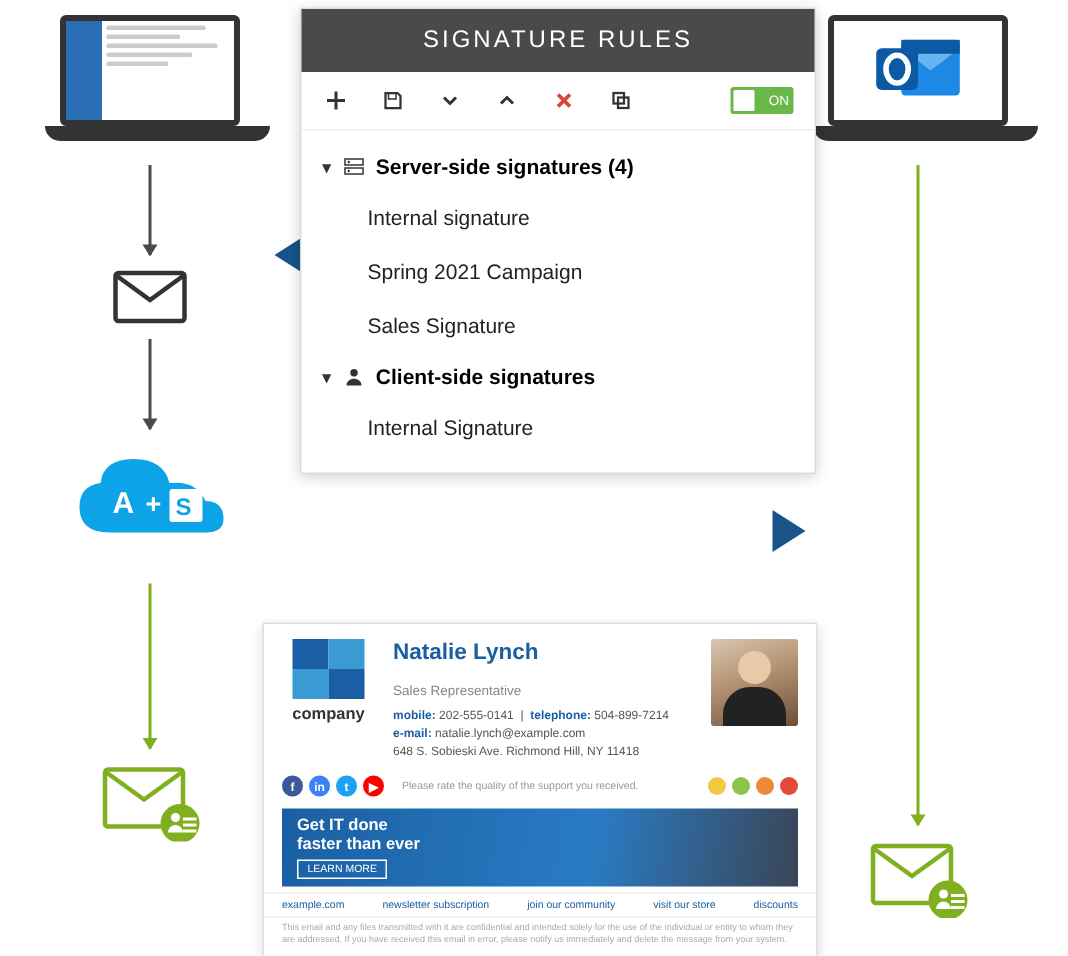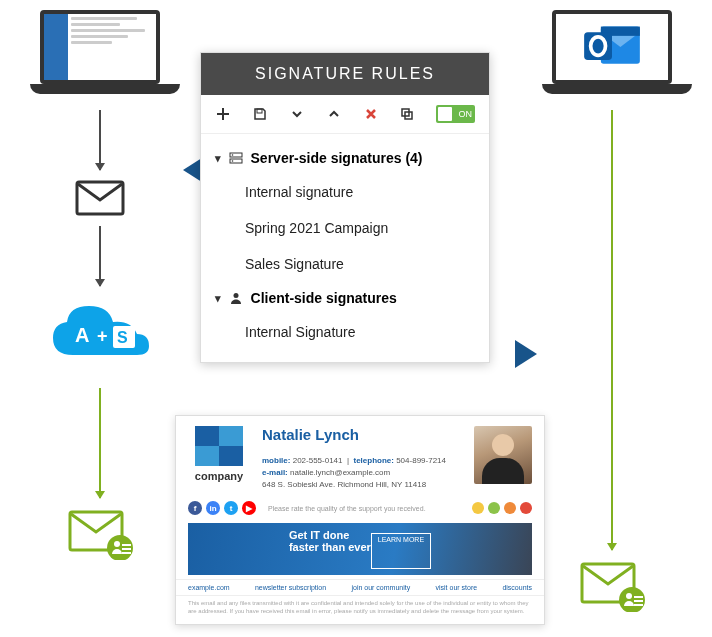--- a/index.html
+++ b/index.html
@@ -123,25 +123,24 @@
     width: 64px;
     height: 44px;
     position: relative;
     margin-top: 12px;
   }
   
   .panel {
     position: absolute;
     left: 200px;
     top: 5px;
-    width: 290px;
+    width: 344px;
     background: #fff;
     box-shadow: 0 2px 10px rgba(0,0,0,0.2);
     border: 1px solid #ddd;
-    margin-top: 47px;
   }
   .panel-header {
     background: #4a4a4a;
     color: #fff;
     text-align: center;
     padding: 12px 0;
     font-size: 16px;
     letter-spacing: 2px;
     font-weight: 400;
   }
@@ -322,20 +321,21 @@
   .rate-txt { color: #999; font-size: 7px; margin-right: auto; padding-left: 8px; }
   .face { width: 12px; height: 12px; border-radius: 50%; }
   .banner {
     margin: 4px 12px;
     height: 52px;
     background: linear-gradient(100deg,#1a5fa3 0%, #2a7bc4 60%, #3a4556 100%);
     color: #fff;
     padding: 6px 10px;
     position: relative;
     display: flex;
+    flex-direction: column;
     justify-content: center;
   }
   .banner-title { font-size: 11px; font-weight: 700; line-height: 1.1; }
   .banner-btn {
     border: 1px solid #fff;
     font-size: 7px;
     padding: 2px 6px;
     width: fit-content;
     margin-top: 4px;
   }
@@ -526,20 +526,21 @@
       <div class="sig-logo-sq">
         <div style="background:#1a5fa3"></div>
         <div style="background:#3a9bd4"></div>
         <div style="background:#3a9bd4"></div>
         <div style="background:#1a5fa3"></div>
       </div>
       <span style="font-size:11px;font-weight:700;color:#333">company</span>
     </div>
     <div class="sig-info">
       <div class="sig-name">Natalie Lynch</div>
+      <div class="sig-role">Sales Representative</div>
       <div class="sig-line">
         <b>mobile:</b>
         <span>202-555-0141</span>
         &nbsp;|&nbsp;
         <b>telephone:</b>
         <span>504-899-7214</span>
       </div>
       <div class="sig-line">
         <b>e-mail:</b>
         <span>natalie.lynch@example.com</span>

